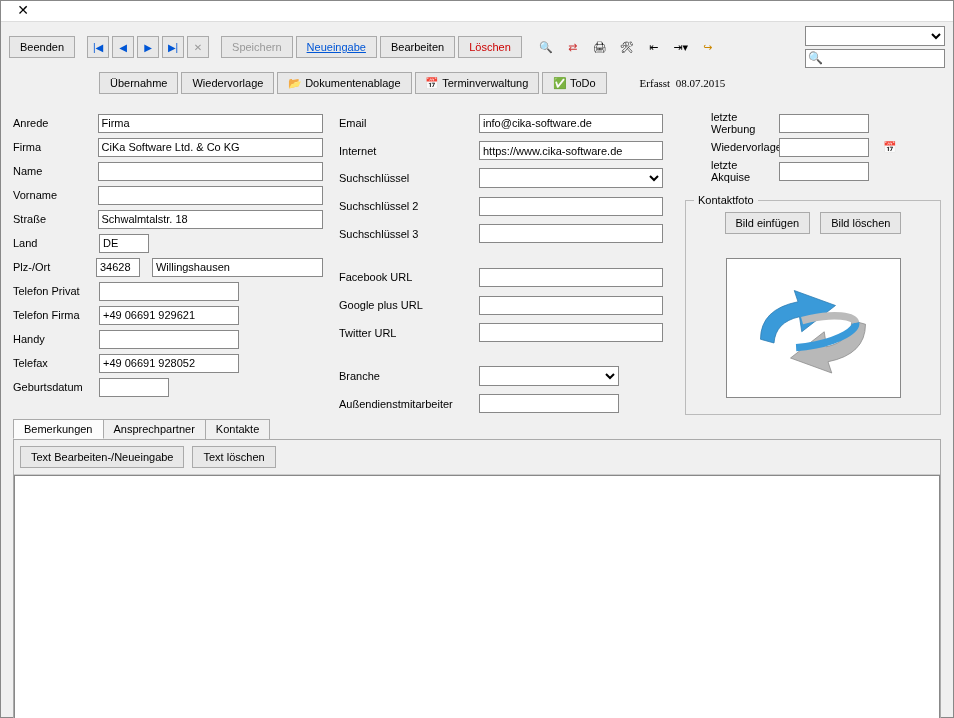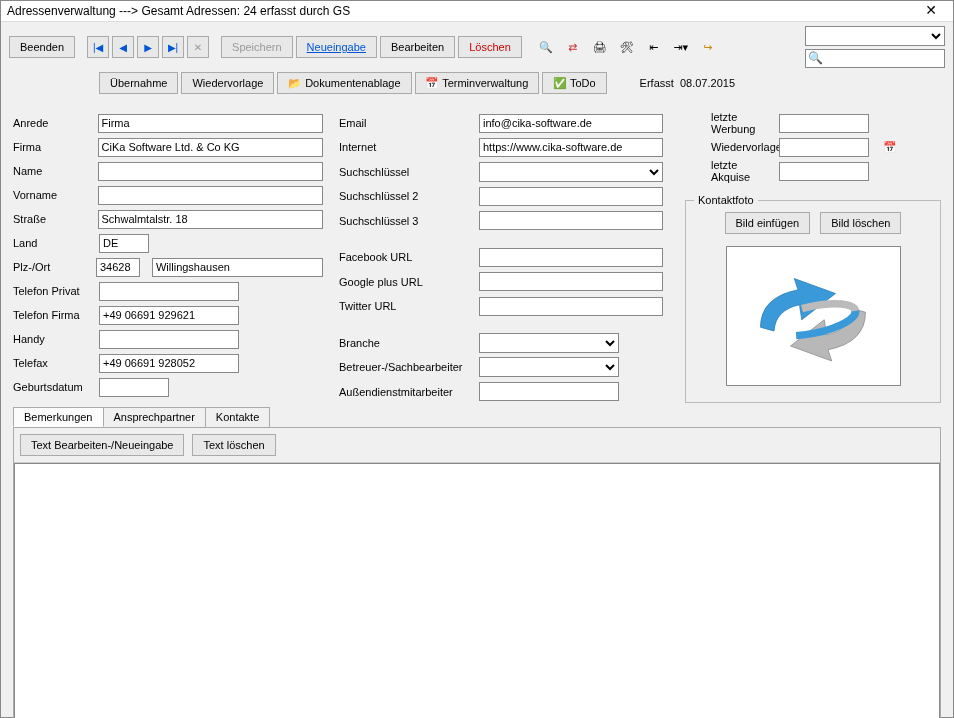--- a/index.html
+++ b/index.html
@@ -16,60 +16,59 @@
 .btn.red { color: #c00; }
 .icon-btn { width: 24px; height: 22px; background: #f0f0f0; border: 1px solid transparent; display: flex; align-items: center; justify-content: center; cursor: pointer; }
 .nav-btn { width: 22px; height: 22px; background: #e8e8e8; border: 1px solid #aaa; display: flex; align-items: center; justify-content: center; cursor: pointer; color: #0056d6; font-size: 10px; }
 .nav-btn.disabled { color: #999; }
 .spacer { flex: 1; }
 .topright { display: flex; flex-direction: column; gap: 3px; }
 select.combo, input.search { width: 140px; height: 20px; border: 1px solid #888; font-size: 11px; padding: 0 3px; background: #fff; }
 .search-wrap { position: relative; }
 .search-wrap .mag { position: absolute; left: 3px; top: 2px; font-size: 12px; color: #4a80c0; pointer-events: none; }
 input.search { padding-left: 18px; }
-.erfasst { font-size: 11px; margin-left: 30px; }
+.erfasst { font-size: 11px; margin-left: 30px; font-family: Liberation Serif, serif; }
 .form-area { display: flex; padding: 8px 12px 0 12px; gap: 16px; background: #f0f0f0; }
 .col { display: flex; flex-direction: column; gap: 2px; }
 .col1 { width: 310px; }
 .col2 { width: 330px; justify-content: space-between; }
 .col3 { flex: 1; }
 .fld { display: flex; align-items: center; height: 22px; gap: 12px; }
 .fld label { width: 74px; font-size: 11px; }
 .col2 .fld label { width: 128px; }
 .col3 .fld label { width: 82px; padding-left: 26px; }
 input[type=text] { border: 1px solid #888; height: 19px; font-size: 11px; padding: 0 3px; background: #fff; }
 .col1 input[type=text] { width: 230px; }
 .col1 input.short { width: 50px; }
 .col1 input.tel { width: 140px; }
 .col2 input[type=text] { width: 184px; }
 .col2 select { width: 184px; height: 20px; border: 1px solid #888; font-size: 11px; background: #fff; }
 .col2 select.sel2 { width: 140px; }
 .col3 input[type=text] { width: 90px; }
 .cal-icon { width: 18px; text-align: center; cursor: pointer; }
 fieldset.kontaktfoto { border: 1px solid #bbb; padding: 6px 8px 16px 8px; margin-top: 10px; }
 fieldset.kontaktfoto legend { font-size: 11px; padding: 0 4px; }
-.foto-btns { display: flex; gap: 10px; justify-content: center; margin-bottom: 12px; }
+.foto-btns { display: flex; gap: 10px; justify-content: center; margin-bottom: 24px; }
 .foto-img { width: 175px; height: 140px; border: 1px solid #888; background: #fff; margin: 0 auto; display: flex; align-items: center; justify-content: center; }
 .tabs-area { padding: 0 12px; margin-top: 4px; }
 .tab-strip { display: flex; }
 .tab { border: 1px solid #aaa; border-bottom: none; padding: 3px 10px; font-size: 11px; background: #f0f0f0; cursor: pointer; margin-right: -1px; }
 .tab.active { background: #fcfcfc; border-bottom: 1px solid #fcfcfc; position: relative; z-index: 2; }
 .tab-body { border: 1px solid #aaa; background: #fcfcfc; height: 295px; display: flex; flex-direction: column; }
 .tab-toolbar { padding: 6px; background: #f0f0f0; display: flex; gap: 8px; border-bottom: 1px solid #ccc; }
 .text-area { flex: 1; background: #fff; border: 1px solid #888; margin: 0; }
 .plz-row input.plz { width: 44px; }
 .plz-row input.ort { width: 178px; }
 svg.logo { width: 150px; height: 120px; }
 </style>
 </head>
 <body>
 
 <div class="window">
   <div class="titlebar">
-    <span class="titlebar-text">Adressenverwaltung    ---&gt;  Gesamt Adressen: 24  erfasst durch GS</span>
     <span class="close-btn">✕</span>
   </div>
 
   <div class="toolbar-area">
     <div class="toolbar-row">
       <button class="btn">Beenden</button>
       <div style="width:6px"></div>
       <div class="nav-btn">|◀</div>
       <div class="nav-btn">◀</div>
       <div class="nav-btn">▶</div>
@@ -194,24 +193,20 @@
       <div class="fld">
           <label>Twitter URL</label>
           <input type="text" value="" style="">
         </div>
       <div style="height:10px"></div>
       <div class="fld">
           <label>Branche</label>
           <select class="sel2"><option></option></select>
         </div>
       <div class="fld">
-          <label>Betreuer-/Sachbearbeiter</label>
-          <select class="sel2"><option></option></select>
-        </div>
-      <div class="fld">
           <label>Außendienstmitarbeiter</label>
           <input type="text" style="width: 140px;" value="">
         </div>
     </div>
 
     <div class="col col3">
       <div class="fld">
           <label>letzte Werbung</label>
           <input type="text" value="" style="">
         </div>

